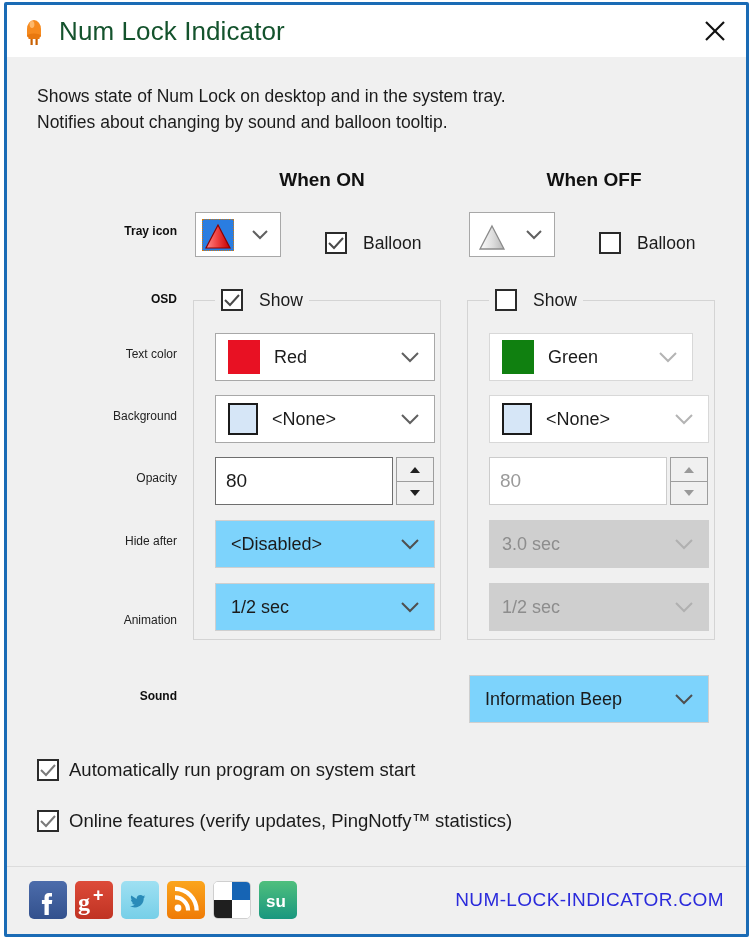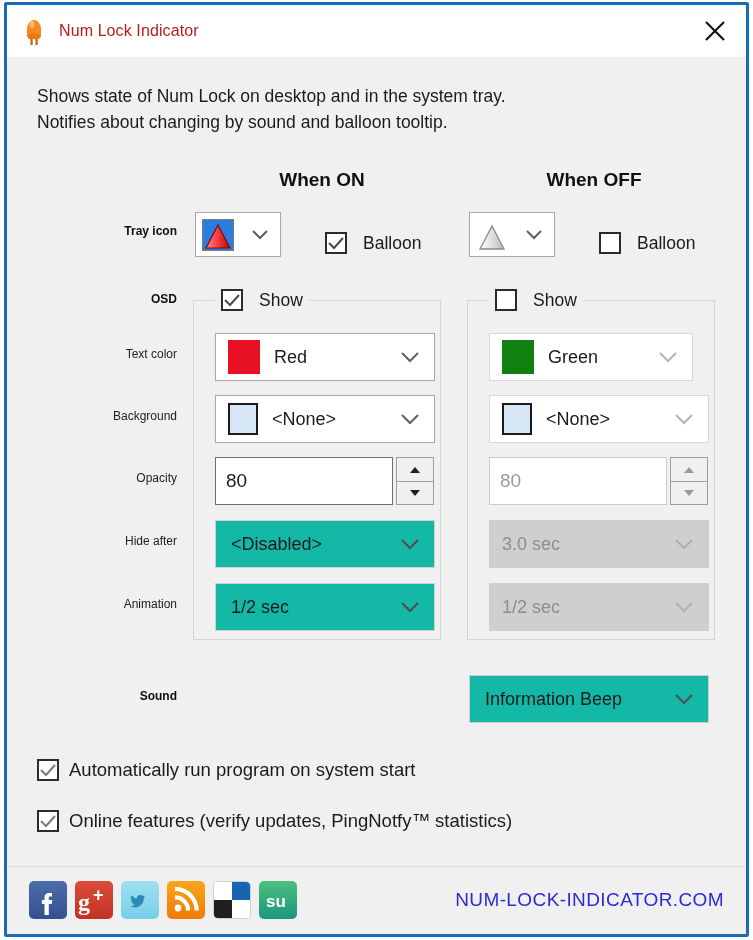--- a/index.html
+++ b/index.html
@@ -36,22 +36,22 @@
     flex: 0 0 auto;
     position: relative;
   }
   #app-icon {
     width: 26px; height: 30px;
     position: relative;
     flex: 0 0 auto;
     margin-right: 12px;
   }
   .title-text {
-    font-size: 16px;
-    color: #b91c1c;
+    font-size: 26px;
+    color: #14532d;
     letter-spacing: 0.1px;
     white-space: nowrap;
   }
   #close-btn {
     position: absolute;
     right: 8px; top: 4px;
     width: 46px; height: 44px;
     display: flex; align-items: center; justify-content: center;
     cursor: default;
   }
@@ -162,21 +162,21 @@
     height: 48px;
     background: #ffffff;
     border: 1px solid #a8a8a8;
     display: flex;
     align-items: center;
     padding-left: 12px;
     font-size: 18px;
     color: #1b1b1b;
   }
   .combo.grey {
-    background: #14b8a6;
+    background: #7dd3fc;
     border: 1px solid #cfcfcf;
     padding-left: 15px;
   }
   .combo.disabled {
     background: #cfcfcf;
     border: 1px solid #cfcfcf;
     color: #8d8d8d;
   }
   .combo.soft { border-color: #d8d8d8; }
   .combo .val { flex: 1 1 auto; }
@@ -464,21 +464,21 @@
 
     <div class="combo disabled" style="left:482px; top:463px; width:220px;">
       <span class="val">3.0 sec</span>
       <span class="arrow">
         <svg class="chev" width="20" height="12" viewBox="0 0 20 12">
             <polyline points="2,2 10,10 18,2" fill="none" stroke="#b0b0b0" stroke-width="2"></polyline>
           </svg>
       </span>
     </div>
 
-    <div class="lbl" style="top:540px;padding-left:36px;">Animation</div>
+    <div class="lbl" style="top:556px;padding-left:36px;">Animation</div>
 
     <div class="combo grey" style="left:208px; top:526px; width:220px;">
       <span class="val">1/2 sec</span>
       <span class="arrow">
         <svg class="chev" width="20" height="12" viewBox="0 0 20 12">
             <polyline points="2,2 10,10 18,2" fill="none" stroke="#4f4f4f" stroke-width="2"></polyline>
           </svg>
       </span>
     </div>
 

